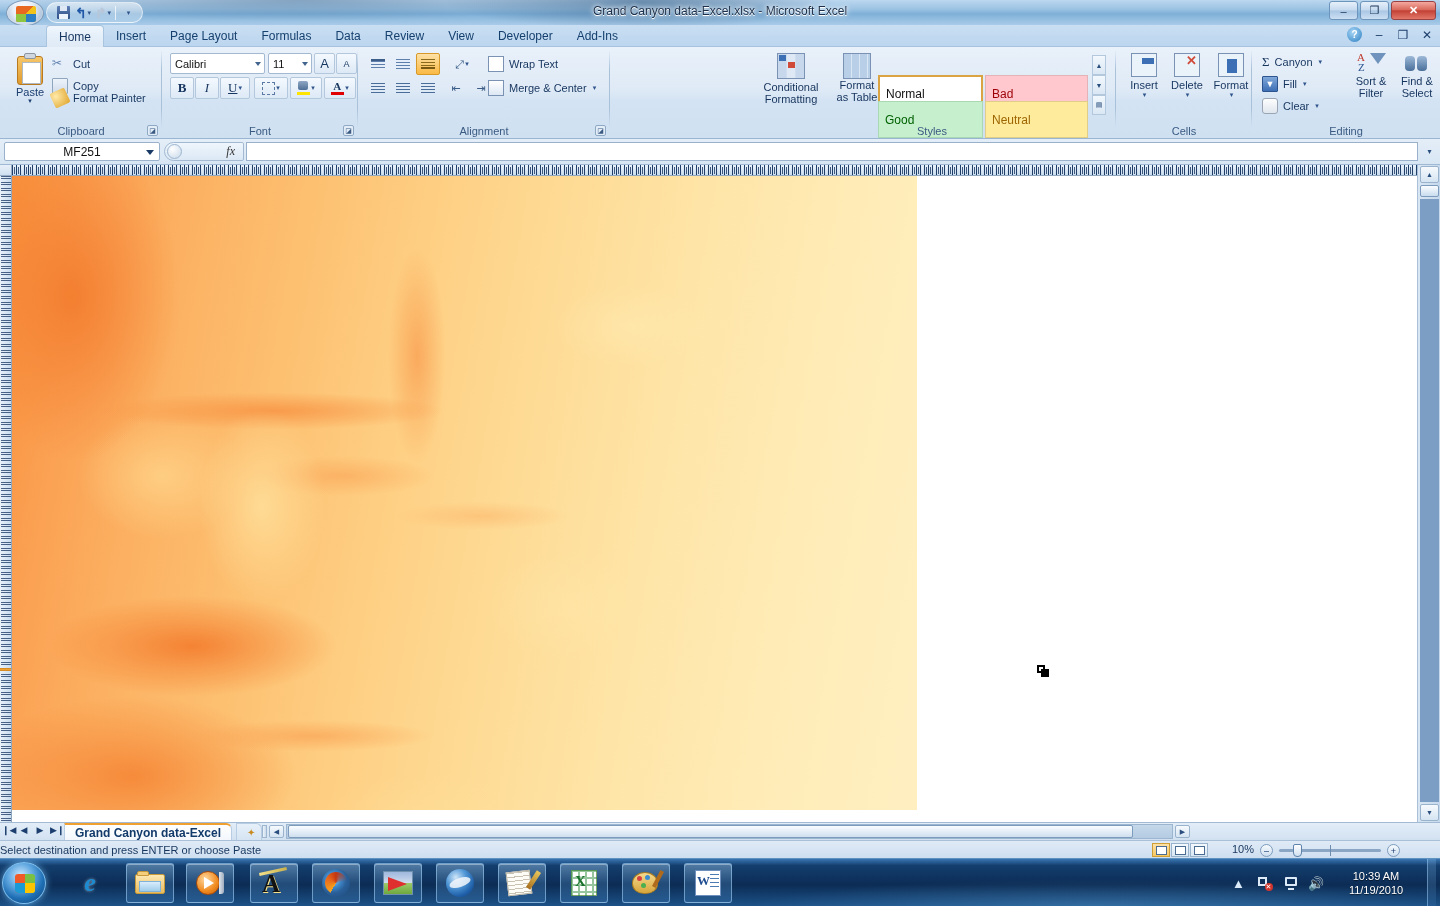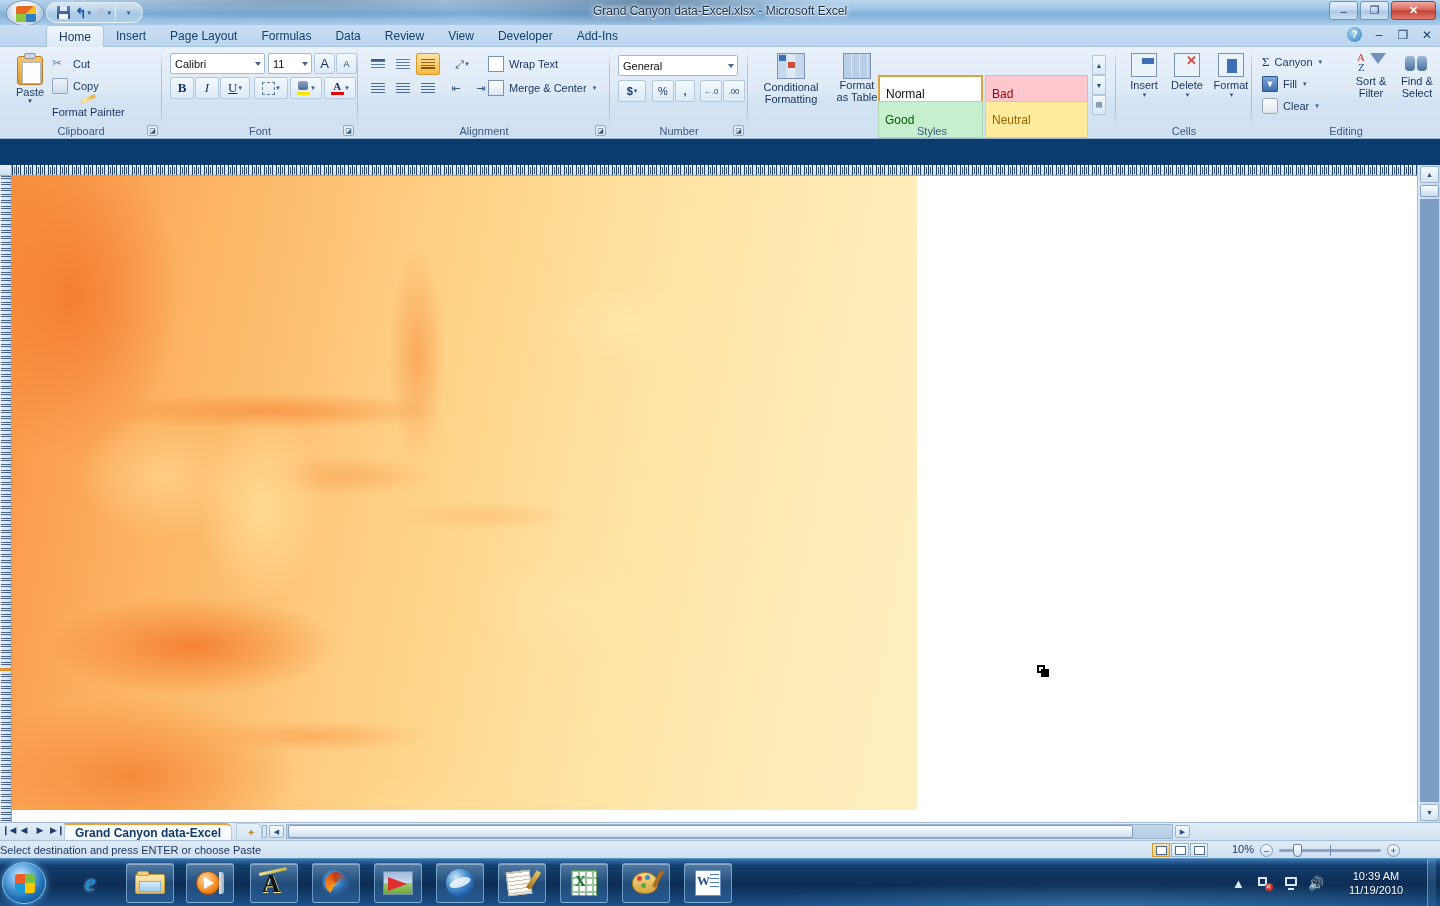--- a/index.html
+++ b/index.html
@@ -427,21 +427,21 @@
         <div class="paste-caret">▾</div>
       </div>
       <div class="clip-item" style="top:6px;">
         <span class="ico16 scissors">✂</span>
         <span>Cut</span>
       </div>
       <div class="clip-item" style="top:28px;">
         <span class="ico16" style="background:linear-gradient(180deg,#eef3fa,#cfdceb);border:1px solid #8fa6bf;border-radius:1px;"></span>
         <span>Copy</span>
       </div>
-      <div class="clip-item" style="top:50px;flex-direction:column;">
+      <div class="clip-item" style="top:40px;">
         <span class="ico16" style="background:radial-gradient(circle at 30% 30%,#ffe9a8,#e0a52c);border-radius:2px;transform:rotate(-25deg);"></span>
         <span>Format Painter</span>
       </div>
       <div class="glabel">Clipboard</div>
       <div class="dlg">◪</div>
       <div class="divider"></div>
     </div>
 
     <div class="group" style="left:162px;width:196px;">
       <div class="cbx" style="left:8px;top:6px;width:95px;height:21px;">
@@ -530,45 +530,20 @@
       <div class="clip-item" style="left:130px;top:30px;">
         <span class="ico16" style="border:1px solid #7a93b4;background:linear-gradient(180deg,#fff,#dde8f4);"></span>
         <span>Merge &amp; Center</span>
         <span class="tiny-caret">▾</span>
       </div>
       <div class="glabel">Alignment</div>
       <div class="dlg">◪</div>
       <div class="divider"></div>
     </div>
 
-    <div class="group" style="left:610px;width:138px;">
-      <div class="cbx" style="left:8px;top:8px;width:120px;height:21px;">
-        <span>General</span>
-        <span class="arrow"></span>
-      </div>
-      <div class="btn" style="left:8px;top:33px;width:28px;height:22px;">
-        <b>$</b>
-        <span class="tiny-caret">▾</span>
-      </div>
-      <div class="btn" style="left:42px;top:33px;width:22px;height:22px;">
-        <span>%</span>
-      </div>
-      <div class="btn" style="left:65px;top:33px;width:20px;height:22px;">
-        <b>,</b>
-      </div>
-      <div class="btn" style="left:90px;top:33px;width:22px;height:22px;">
-        <span style="font-size:8px;">←.0</span>
-      </div>
-      <div class="btn" style="left:113px;top:33px;width:22px;height:22px;">
-        <span style="font-size:8px;">.00</span>
-      </div>
-      <div class="glabel">Number</div>
-      <div class="dlg">◪</div>
-      <div class="divider"></div>
-    </div>
 
     <div class="group" style="left:748px;width:368px;">
       <div style="position:absolute;left:10px;top:4px;width:66px;height:66px;display:flex;flex-direction:column;align-items:center;">
         <span style="width:28px;height:26px;margin-top:2px;display:block;
           background:
             linear-gradient(90deg,#c7d8ec 0 32%, #dfe9f5 34% 66%, #c7d8ec 68%),
             #dfe9f5;
           border:1px solid #7a93b4;position:relative;">
           <span style="position:absolute;left:1px;top:1px;width:7px;height:6px;background:#3d6fb5;"></span>
           <span style="position:absolute;left:10px;top:8px;width:7px;height:6px;background:#d04a3a;"></span>
@@ -661,20 +636,32 @@
           <span style="position:absolute;left:2px;top:5px;width:10px;height:15px;border-radius:4px;background:linear-gradient(180deg,#9db9d8,#4a6f99);"></span>
           <span style="position:absolute;left:14px;top:5px;width:10px;height:15px;border-radius:4px;background:linear-gradient(180deg,#9db9d8,#4a6f99);"></span>
         </span>
         <span class="lbl" style="line-height:12px;">Find &amp;</span>
         <span class="lbl" style="line-height:12px;">Select</span>
       </div>
       <div class="glabel">Editing</div>
     </div>
   </div>
 
+  <div class="formulabar">
+    <div class="namebox">
+      <span>MF251</span>
+      <span class="arrow"></span>
+    </div>
+    <div class="fxgroup">
+      <span class="fxcircle"></span>
+      <span class="fxtext">fx</span>
+    </div>
+    <div class="fbar-input"></div>
+    <div class="fbar-expand">▾</div>
+  </div>
 
   <div class="gridwrap">
     <div class="corner"></div>
 
     <div class="colhead">
       <div class="ticks"></div>
     </div>
 
     <div class="rowhead">
       <div class="ticks"></div>

